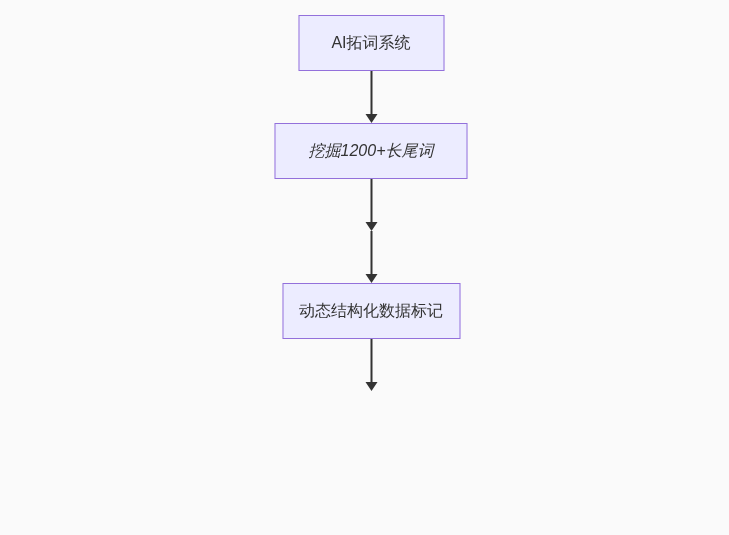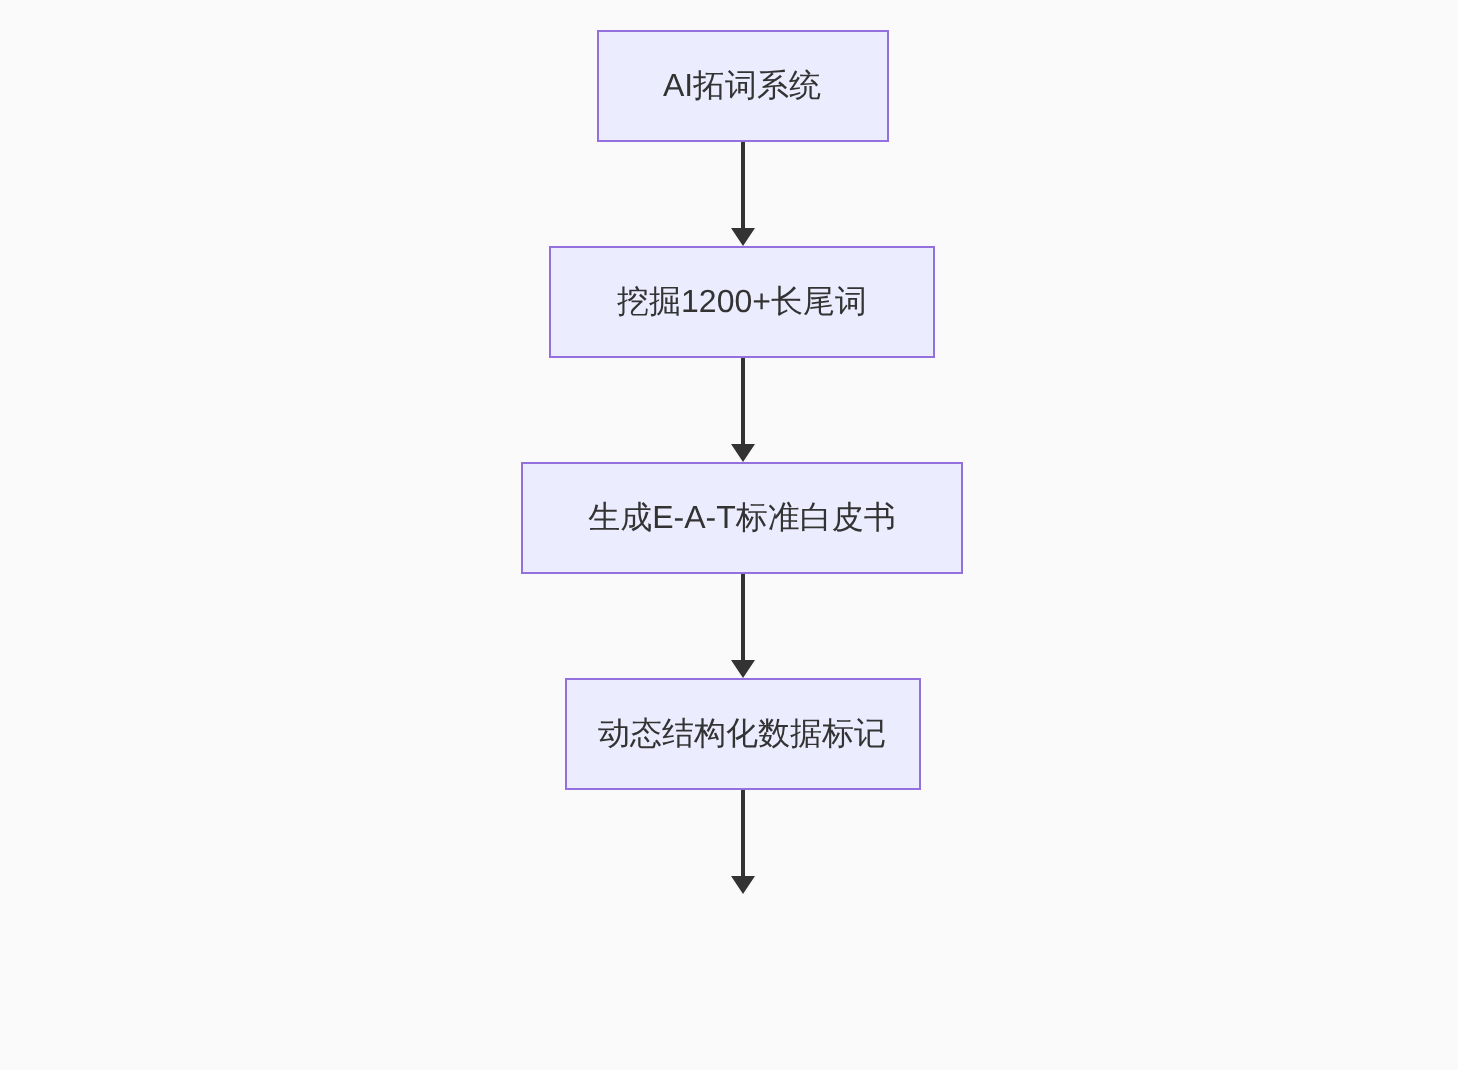--- a/index.html
+++ b/index.html
@@ -27,21 +27,21 @@
     border: 1.5px solid var(--node-border, #9370db);
     color: var(--text, #333333);
     font-size: 16px;
     display: flex;
     align-items: center;
     justify-content: center;
     white-space: nowrap;
     flex: 0 0 auto;
   }
   .w1 { width: 146px; }
-  .w2 { width: 193px; }
+  .w2 { width: 193px; font-style: italic; }
   .w3 { width: 221px; }
   .w4 { width: 178px; }
   .w5 { width: 240px; }
   .edge {
     height: 52px;
     display: flex;
     flex-direction: column;
     align-items: center;
     flex: 0 0 auto;
   }
@@ -74,23 +74,20 @@
 
     <div class="node w2">
       <span>挖掘1200+长尾词</span>
     </div>
 
     <div class="edge">
       <div class="line"></div>
       <div class="head"></div>
     </div>
 
-    <div class="node w3">
-      <span>生成E-A-T标准白皮书</span>
-    </div>
 
     <div class="edge">
       <div class="line"></div>
       <div class="head"></div>
     </div>
 
     <div class="node w4">
       <span>动态结构化数据标记</span>
     </div>
 

